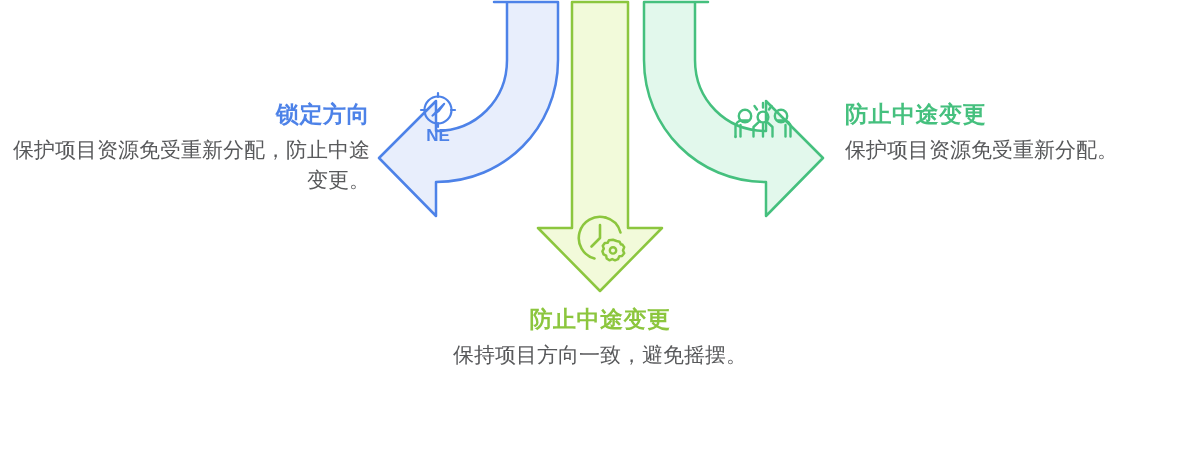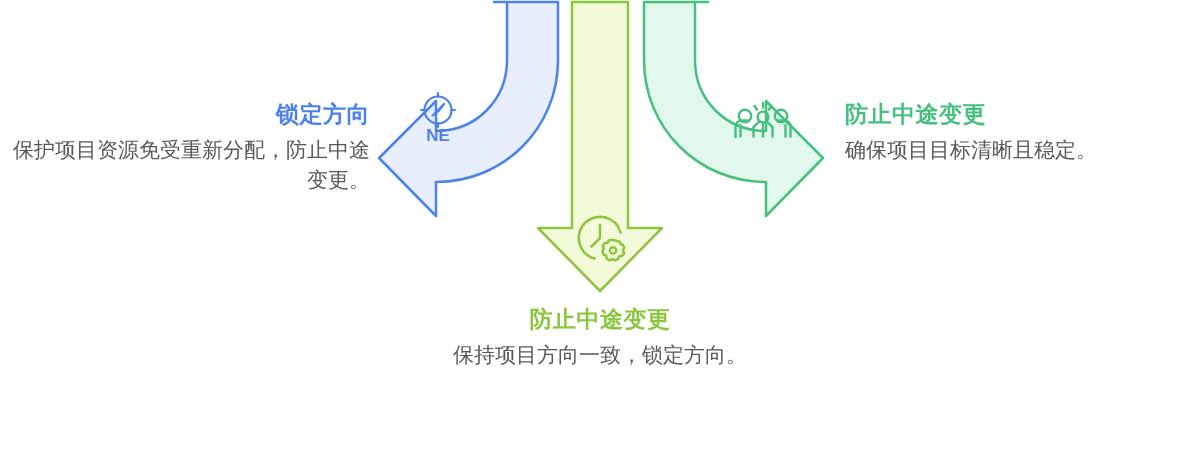--- a/index.html
+++ b/index.html
@@ -195,21 +195,21 @@
     </g>
   </svg>
 
   <div class="label-block" id="block-left">
     <div class="label-heading">锁定方向</div>
     <div class="label-body">保护项目资源免受重新分配，防止中途变更。</div>
   </div>
 
   <div class="label-block" id="block-right">
     <div class="label-heading">防止中途变更</div>
-    <div class="label-body">确保项目目标清晰且稳定。</div>
+    <div class="label-body">保护项目资源免受重新分配。</div>
   </div>
 
   <div class="label-block" id="block-bottom">
     <div class="label-heading">防止中途变更</div>
-    <div class="label-body">保持项目方向一致，锁定方向。</div>
+    <div class="label-body">保持项目方向一致，避免摇摆。</div>
   </div>
 
 </div>
 
 </body></html>

